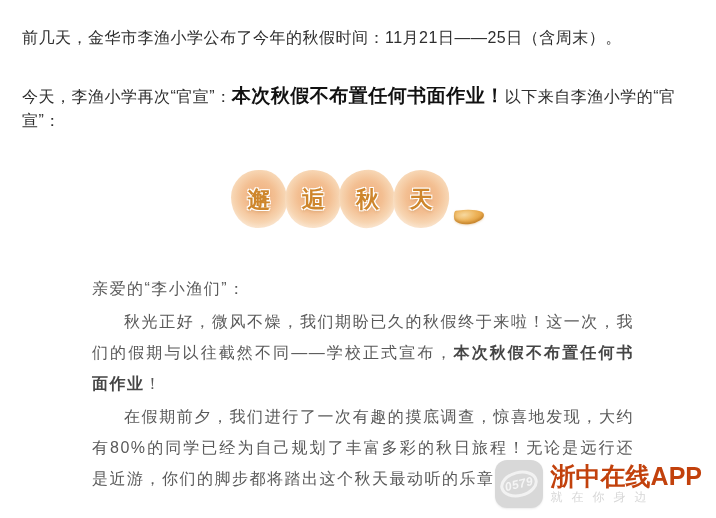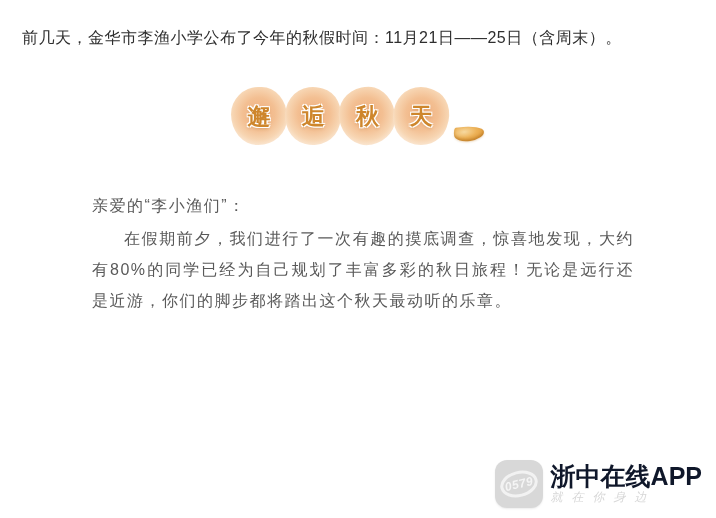--- a/index.html
+++ b/index.html
@@ -122,61 +122,66 @@
     font-size: 12px;
     font-weight: bold;
     font-style: italic;
     color: #f5f5f5;
     letter-spacing: 0.5px;
   }
   .wm-text { display: flex; flex-direction: column; }
   .wm-app-name {
     font-size: 25px;
     font-weight: bold;
-    color: #0f172a;
+    color: #c2410c;
     line-height: 26px;
     text-shadow: 0 1px 1px #ffffff;
   }
   .wm-tagline {
     font-size: 12px;
     color: #d7d7d7;
     letter-spacing: 9px;
     line-height: 16px;
     text-shadow: 0 1px 1px #ffffff;
-    font-style: italic;
   }
 </style>
 </head>
 <body>
 
 <div class="page">
 
   <p class="intro intro-1">
     <span>前几天，金华市李渔小学公布了今年的秋假时间：11月21日——25日（含周末）。</span>
   </p>
 
+  <p class="intro intro-2">
+    <span>今天，李渔小学再次“官宣”：</span><span class="intro-bold">本次秋假不布置任何书面作业！</span><span>以下来自李渔小学的“官宣”：</span>
+  </p>
 
   <div class="title-row">
     <div class="blob">
       <span class="blob-char">邂</span>
     </div>
     <div class="blob">
       <span class="blob-char">逅</span>
     </div>
     <div class="blob">
       <span class="blob-char">秋</span>
     </div>
     <div class="blob">
       <span class="blob-char">天</span>
     </div>
     <div class="seed"></div>
   </div>
 
   <div class="letter">
     <p>亲爱的“李小渔们”：</p>
+    <p class="indent">
+      <span>秋光正好，微风不燥，我们期盼已久的秋假终于来啦！这一次，我们的假期与以往截然不同——学校正式宣布，</span><span class="letter-bold">本次秋假不布置任何书面作业</span><span>！</span>
+    </p>
     <p class="indent">在假期前夕，我们进行了一次有趣的摸底调查，惊喜地发现，大约有80%的同学已经为自己规划了丰富多彩的秋日旅程！无论是远行还是近游，你们的脚步都将踏出这个秋天最动听的乐章。</p>
   </div>
 
   <div class="watermark">
     <div class="wm-logo">
       <div class="wm-oval">
         <span class="wm-logo-text">0579</span>
       </div>
     </div>
     <div class="wm-text">

